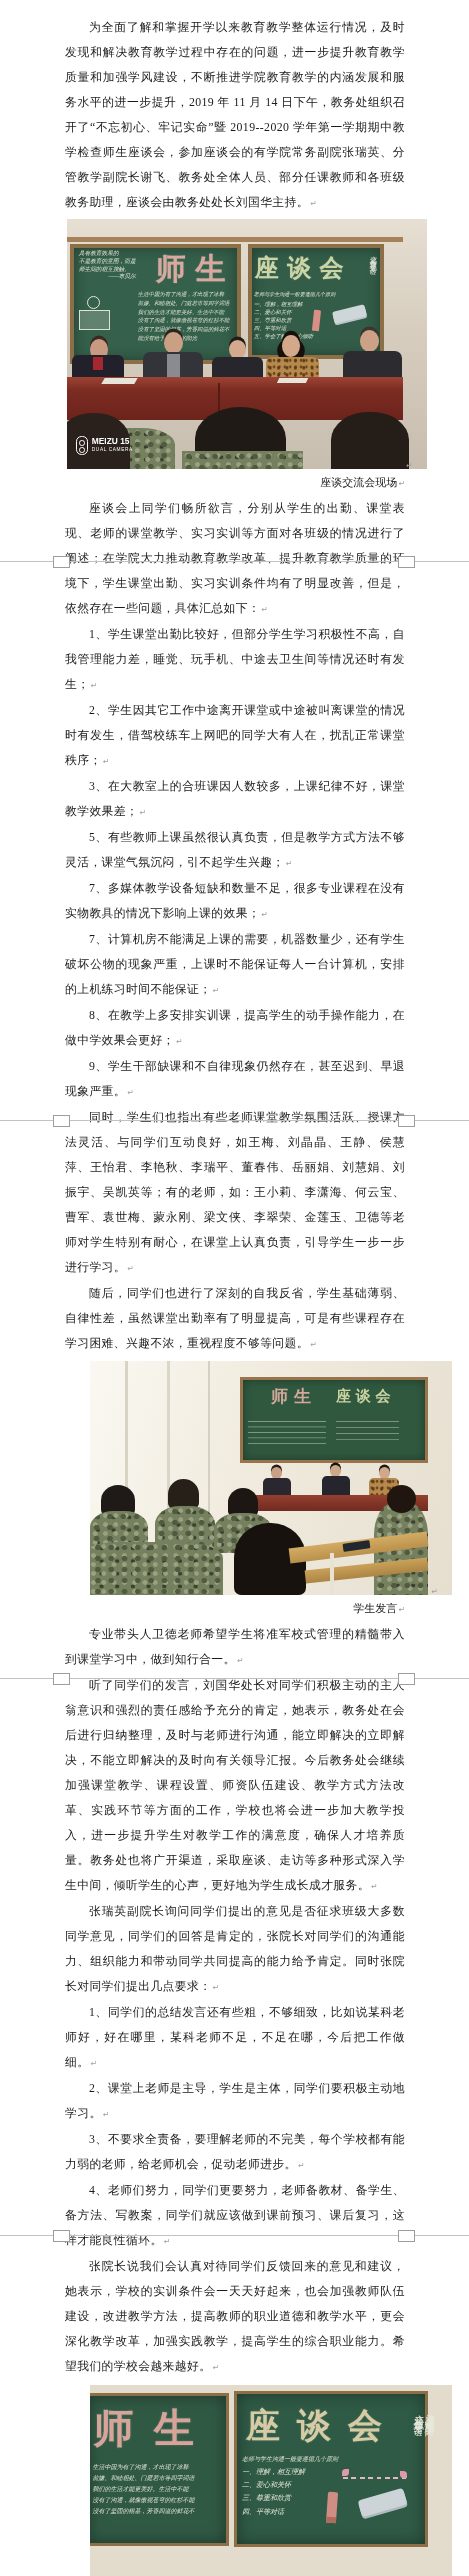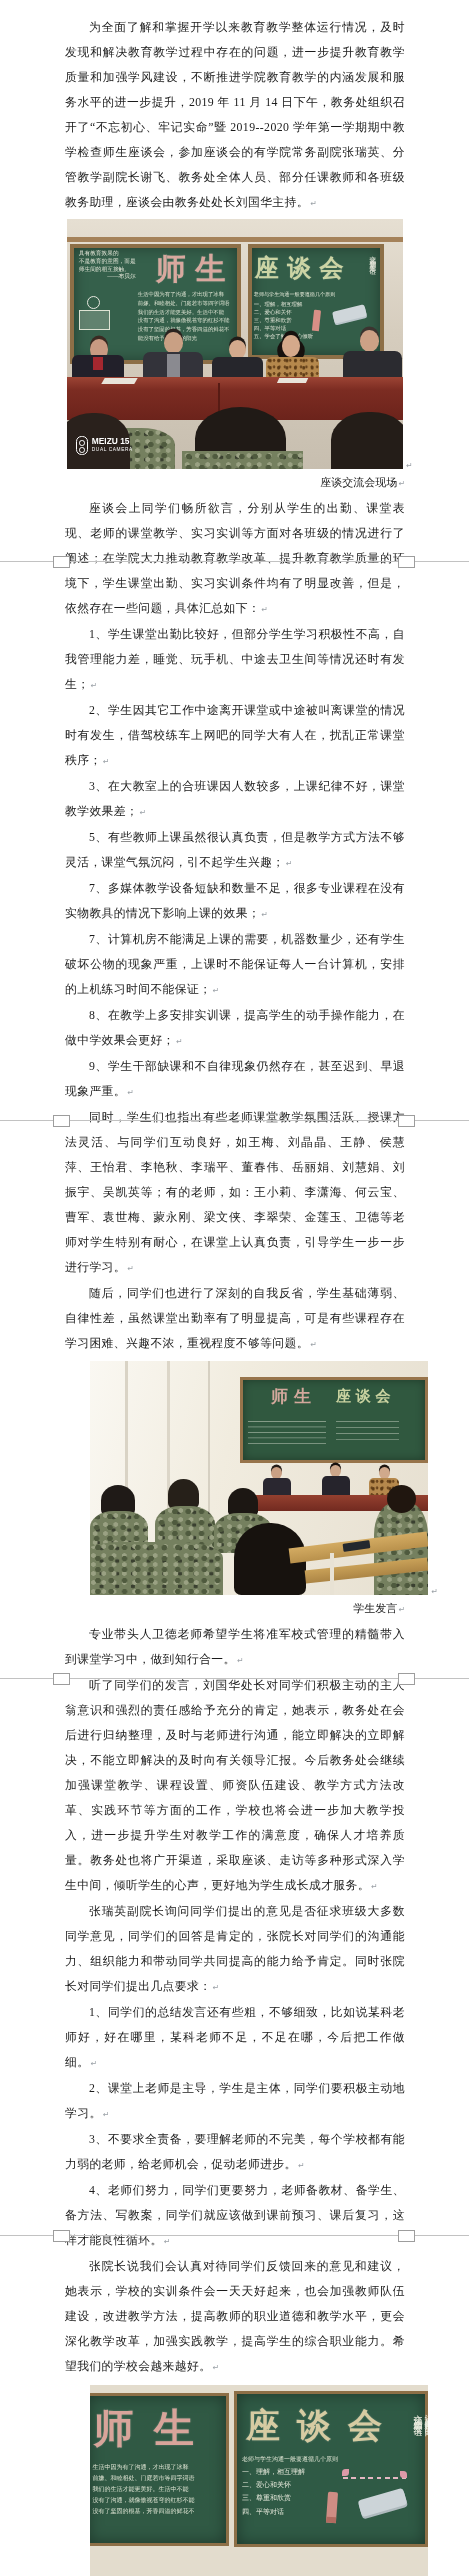--- a/index.html
+++ b/index.html
@@ -14,24 +14,24 @@
     text-align:justify;text-indent:24px;word-break:break-all;
   }
   .mark{color:#9aa0a6;font-size:7.8px;letter-spacing:0;font-family:"DejaVu Sans",sans-serif;margin-left:1.2px;}
   p.caption{margin:0;font-size:11px;line-height:25px;text-align:right;text-indent:0;}
   
   .pgline{position:absolute;left:0;width:470px;border-top:1.2px solid #c2c2c2;z-index:6;pointer-events:none;}
   .cropmark{position:absolute;top:-6px;width:14.5px;height:9.7px;background:#fff;border:0.6px solid #9d9d9d;}
   .cropmark.l{left:53px;} .cropmark.r{left:398px;}
   
   .photo-wrap{position:relative;overflow:visible;}
-  .ph{position:absolute;overflow:hidden;}
+  .ph{position:absolute;overflow:hidden;padding-left:24px;}
   .abs{position:absolute;}
   .photo-endmark{position:absolute;right:-9.7px;bottom:-1.2px;color:#9aa0a6;font-size:7.8px;font-family:"DejaVu Sans",sans-serif;}
-  .chalk{color:#e3e6d8;font-family:"Liberation Serif",serif;}
+  .chalk{color:#e3e6d8;font-family:"Liberation Serif",serif;font-style:italic;}
   .vtext{writing-mode:vertical-rl;letter-spacing:1.8px;}
   .leopard{background-color:#b5884c;background-image:radial-gradient(circle,#5e3c16 1.5px,transparent 1.8px),radial-gradient(circle,#6b451d 1.2px,transparent 1.5px);background-size:8.4px 7.2px,5.4px 6.6px;}
   .camo{background-color:#75805f;background-image:radial-gradient(circle,#4f5a3e 2.4px,transparent 3px),radial-gradient(circle,#9aa183 2.1px,transparent 2.4px),radial-gradient(circle,#3a4030 1.8px,transparent 2.1px);background-size:13.3px 11px,10.3px 9px,15.7px 12.7px;}
 </style>
 </head>
 <body>
 
 <div id="doc">
     <p class="para"><span>为全面了解和掌握开学以来教育教学整体运行情况，及时发现和解决教育教学过程中存在的问题，进一步提升教育教学质量和加强学风建设，不断推进学院教育教学的内涵发展和服务水平的进一步提升，2019 年 11 月 14 日下午，教务处组织召开了“不忘初心、牢记实命”暨 2019--2020 学年第一学期期中教学检查师生座谈会，参加座谈会的有学院常务副院张瑞英、分管教学副院长谢飞、教务处全体人员、部分任课教师和各班级教务助理，座谈会由教务处处长刘国华主持。</span><span class="mark">↵</span></p>
     <div class="photo-wrap" id="photo1" style="width:336px;height:250px;margin:3.6px 0 1.2px 1.8px;">

